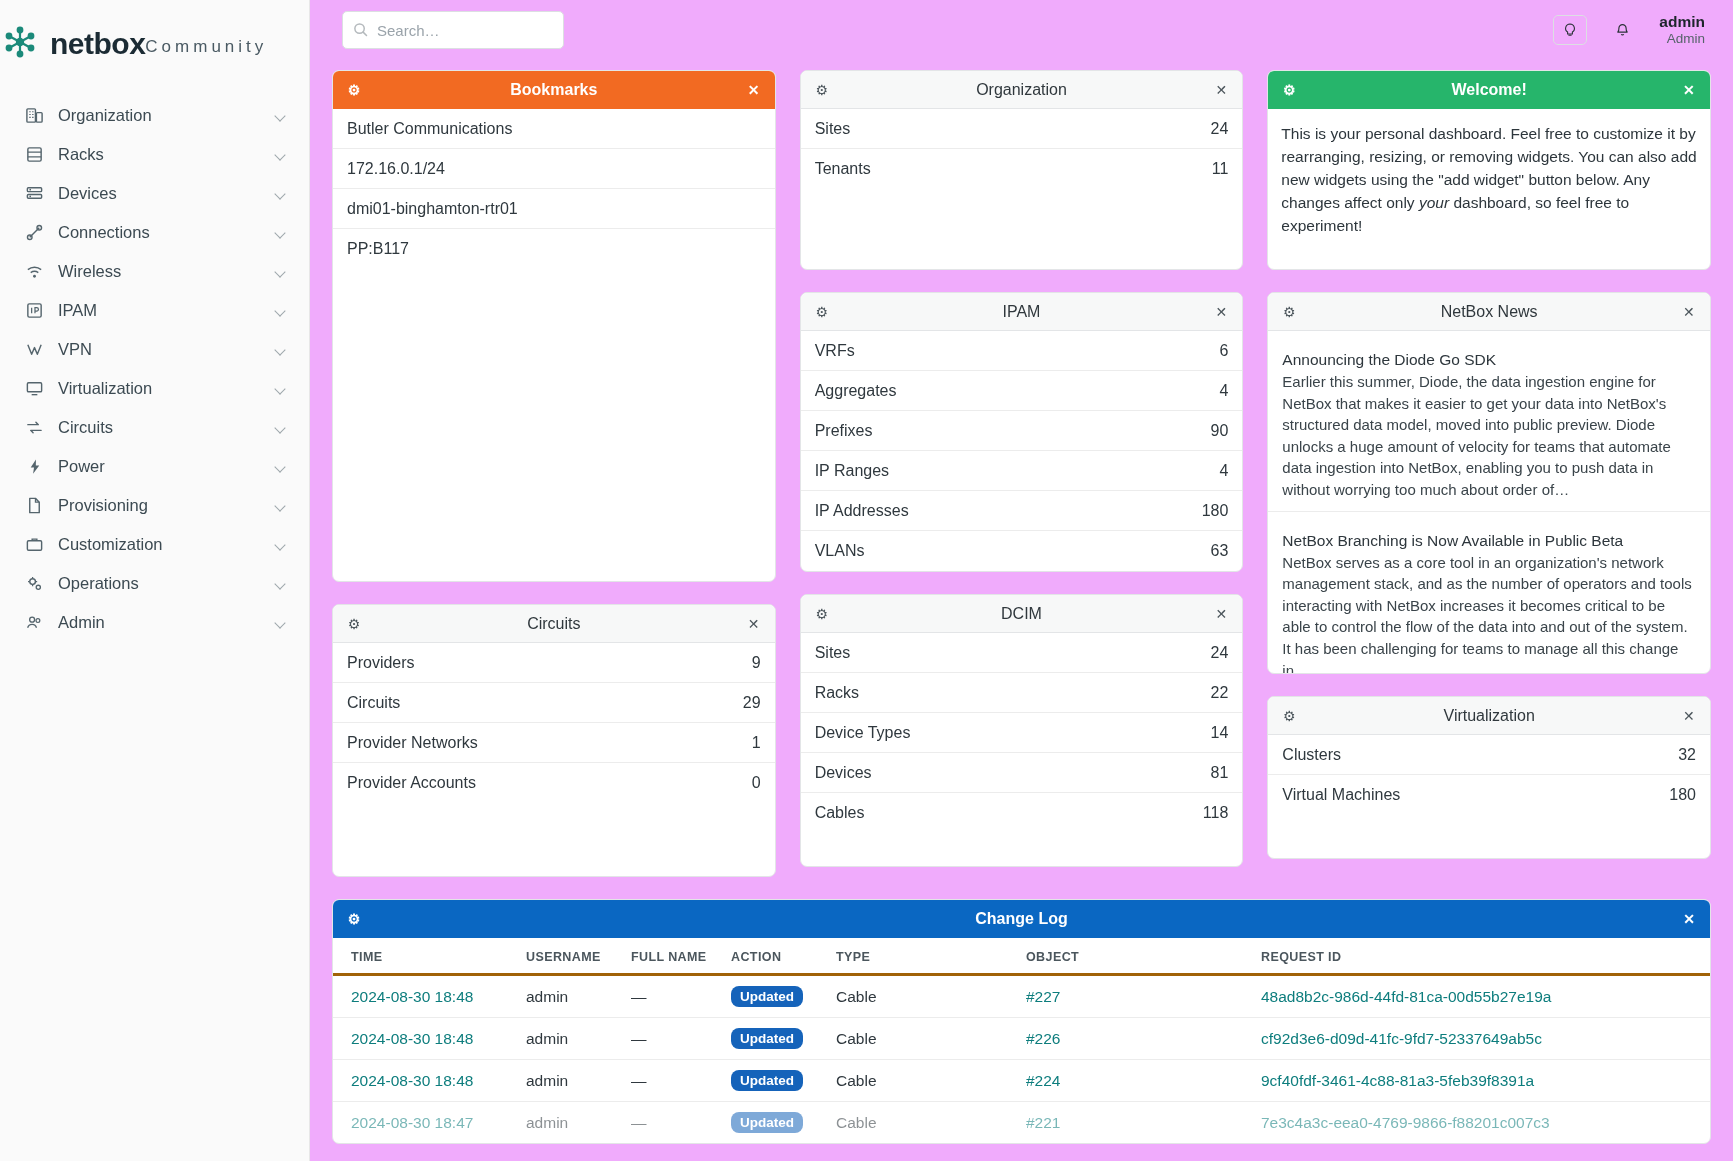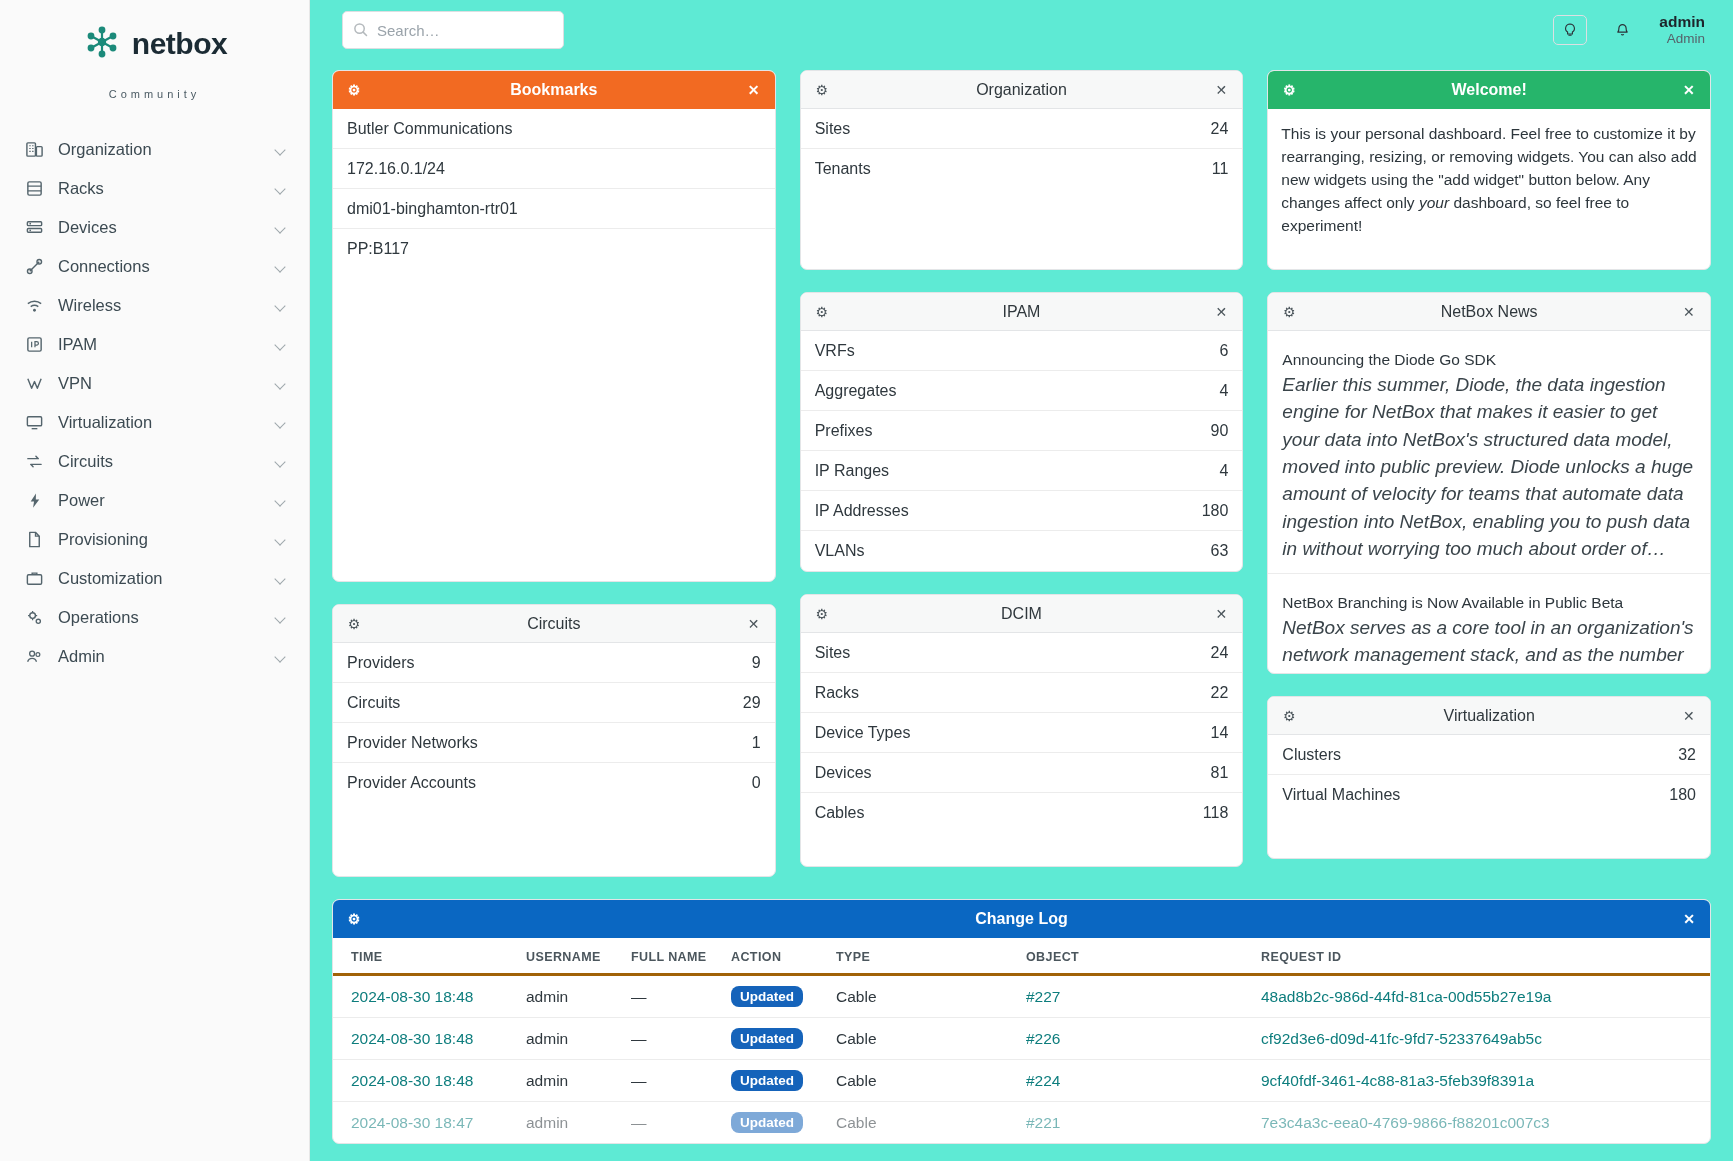--- a/index.html
+++ b/index.html
@@ -17,30 +17,29 @@
 
   
   .sidebar {
     width: 310px;
     min-width: 310px;
     background: #fafafa;
     border-right: 1px solid #e7e7e7;
     padding-top: 10px;
   }
   .brand {
-    display: flex; flex-direction: column; align-items: center;
+    display: flex; align-items: center;
     padding: 12px 0 20px 0;
-    gap: 16px;
   }
   .brand-row { display: flex; align-items: center; gap: 10px; }
   .brand-name {
     font-size: 30px; font-weight: 700; color: #1b2b34; letter-spacing: -0.5px;
   }
   .brand-sub {
-    margin-top: 6px; font-size: 11px; letter-spacing: 4px; color: #4a5a63; font-weight: 400;
+    margin-top: 6px; font-size: 17px; letter-spacing: 4px; color: #4a5a63; font-weight: 400;
   }
   .nav { margin-top: 10px; }
   .nav-item {
     display: flex; align-items: center;
     height: 39px;
     padding: 0 22px 0 22px;
     font-size: 16.5px;
     color: #3c4a52;
     cursor: pointer;
   }
@@ -54,21 +53,21 @@
     width: 12px; height: 12px; position: relative; opacity: .55;
   }
   .chev:before {
     content: ""; position: absolute; left: 1px; top: 2px;
     width: 7px; height: 7px;
     border-right: 1.6px solid #53636b; border-bottom: 1.6px solid #53636b;
     transform: rotate(45deg);
   }
 
   
-  .main { flex: 1; min-width: 0; background: #5eead4; }
+  .main { flex: 1; min-width: 0; background: #f0abfc; }
 
   .topbar {
     height: 60px; display: flex; align-items: center;
     padding: 0 22px 0 22px;
     gap: 14px;
   }
   .search-wrap {
     position: relative;
     width: 222px;
     margin-left: 10px;
@@ -160,21 +159,21 @@
   .bm-row:last-child { border-bottom: none; }
 
   .welcome-text {
     font-size: 15.5px; line-height: 1.48; color: #2d363c;
   }
   .welcome-text em { font-style: italic; }
 
   .news-item { padding: 12px 14px 10px 14px; border-bottom: 1px solid #ececec; }
   .news-item:last-child { border-bottom: none; }
   .news-title { font-size: 15.5px; color: #2d363c; margin-bottom: 2px; margin-top: 8px; }
-  .news-body { font-size: 19px; line-height: 1.44; color: #3a444a; font-style: italic; }
+  .news-body { font-size: 15px; line-height: 1.44; color: #3a444a; }
 
   
   .changelog { margin: 22px 22px 0 22px; }
   table.cl { width: 100%; border-collapse: collapse; }
   table.cl th {
     text-align: left; font-size: 12.5px; letter-spacing: .4px;
     text-transform: uppercase; color: #4b565d; font-weight: 700;
     padding: 12px 8px 9px 8px; border-bottom: 3px solid #a16207;
   }
   table.cl td {

